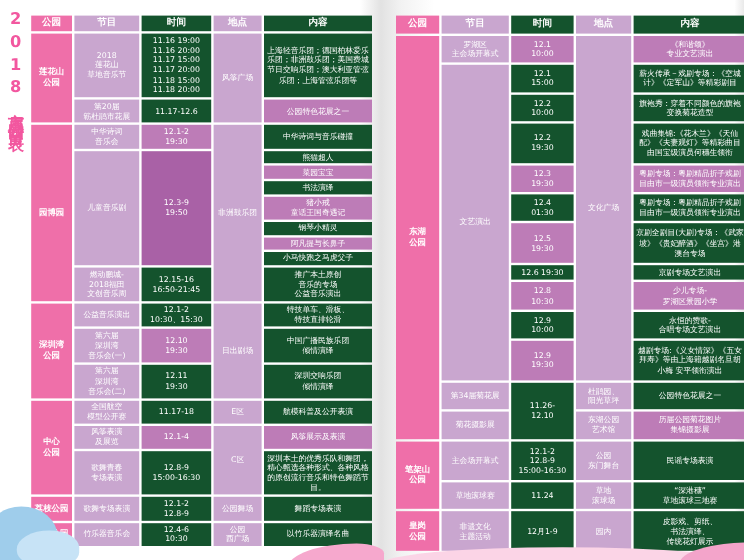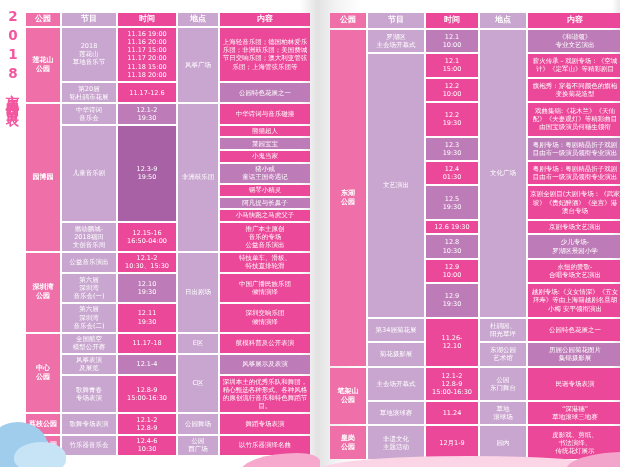--- a/index.html
+++ b/index.html
@@ -18,21 +18,21 @@
 
   table.sched { position:absolute; border-collapse:separate; border-spacing:2px;
             table-layout:fixed; }
   #left-table  { left:24px;  top:11px; width:278px; height:446px; }
   #right-table { left:328px; top:11px; width:286px; height:450px; }
 
   td { color:#fff; text-align:center; vertical-align:middle; white-space:pre-line;
        font-size:6.5px; line-height:1.25; padding:1px 2px; overflow:hidden; }
   td.pk { background:#ef6fa9; font-weight:bold; font-size:7px; }
   td.lv { background:#c9a6cf;text-align:center; }
-  td.t1 { background:#ec4899;margin-left:38px; }
+  td.t1 { background:#14532d;margin-left:38px; }
   td.t2 { background:#bd7cb7; }
   td.t3 { background:#a961a6; }
   td.hd { font-weight:bold; font-size:8px; }
 
   .decor { position:absolute; }
   .blob-blue  { left:-10px; top:422px; width:58px; height:48px; background:#9fcdeb;
                 border-radius:55% 60% 50% 45%; }
   .blob-blue2 { left:14px; top:442px; width:52px; height:30px; background:#c7e3f6;
                 border-radius:60% 55% 45% 50%; }
   .wave-pink-left { left:240px; top:453px; width:80px; height:28px; background:#f6a8cd;
@@ -100,41 +100,41 @@
     <tr>
       <td class="lv" rowspan="7">儿童音乐剧</td>
       <td class="t3" rowspan="7">12.3-9
 19:50</td>
       <td class="t1">熊猫超人</td>
     </tr>
     <tr>
           <td class="t2">菜园宝宝</td>
         </tr>
     <tr>
-          <td class="t1">小鬼当家</td>
+          <td class="t1">书法演绎</td>
         </tr>
     <tr>
           <td class="t2">猪小戒
 童话王国奇遇记</td>
         </tr>
     <tr>
           <td class="t1">钢琴小精灵</td>
         </tr>
     <tr>
           <td class="t2">阿凡提与长鼻子</td>
         </tr>
     <tr>
           <td class="t1">小马快跑之马虎父子</td>
         </tr>
     <tr>
       <td class="lv">燃动鹏城-
 2018福田
 文创音乐周</td>
       <td class="t1">12.15-16
-16:50-04:00</td>
+16:50-21:45</td>
       <td class="t1">推广本土原创
 音乐的专场
 公益音乐演出</td>
     </tr>
     <tr>
       <td class="pk" rowspan="3">深圳湾
 公园</td>
       <td class="lv">公益音乐演出</td>
       <td class="t1">12.1-2
 10:30、15:30</td>

